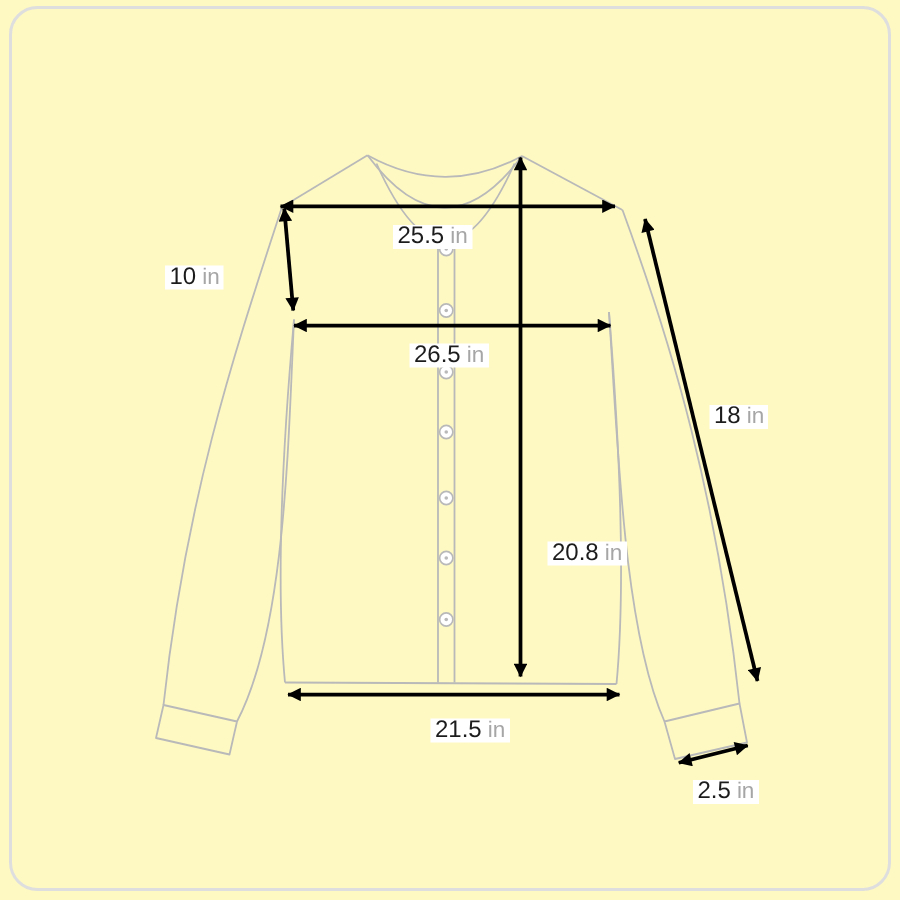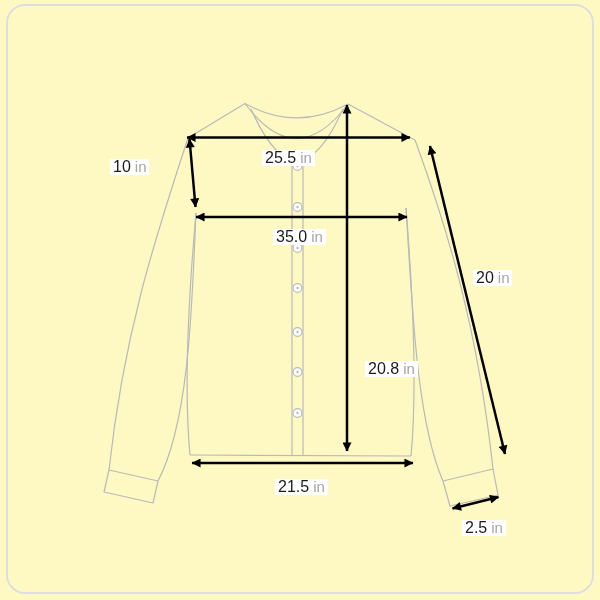--- a/index.html
+++ b/index.html
@@ -90,37 +90,37 @@
       <line x1="430" y1="146" x2="505" y2="454" marker-start="url(#ah)" marker-end="url(#ah)"></line>
       <line x1="192" y1="463" x2="413" y2="463" marker-start="url(#ah)" marker-end="url(#ah)"></line>
       <line x1="452.5" y1="508.5" x2="498.5" y2="497" marker-start="url(#ah)" marker-end="url(#ah)"></line>
     </g>
   </svg>
 
   <div class="mlabel" style="left:262px;top:150px">
     <span class="val">25.5</span><span class="unit">in</span>
   </div>
 
-  <div class="mlabel" style="left:110px;top:159px">
+  <div class="mlabel" style="left:110px;top:177px">
     <span class="val">10</span><span class="unit">in</span>
   </div>
 
   <div class="mlabel" style="left:273px;top:229px">
-    <span class="val">35.0</span><span class="unit">in</span>
+    <span class="val">26.5</span><span class="unit">in</span>
   </div>
 
   <div class="mlabel" style="left:473px;top:270px">
-    <span class="val">20</span><span class="unit">in</span>
+    <span class="val">18</span><span class="unit">in</span>
   </div>
 
   <div class="mlabel" style="left:365px;top:361px">
     <span class="val">20.8</span><span class="unit">in</span>
   </div>
 
-  <div class="mlabel" style="left:275px;top:479px">
+  <div class="mlabel" style="left:287px;top:479px">
     <span class="val">21.5</span><span class="unit">in</span>
   </div>
 
   <div class="mlabel" style="left:462px;top:520px">
     <span class="val">2.5</span><span class="unit">in</span>
   </div>
 
 </div>
 
 </body></html>

